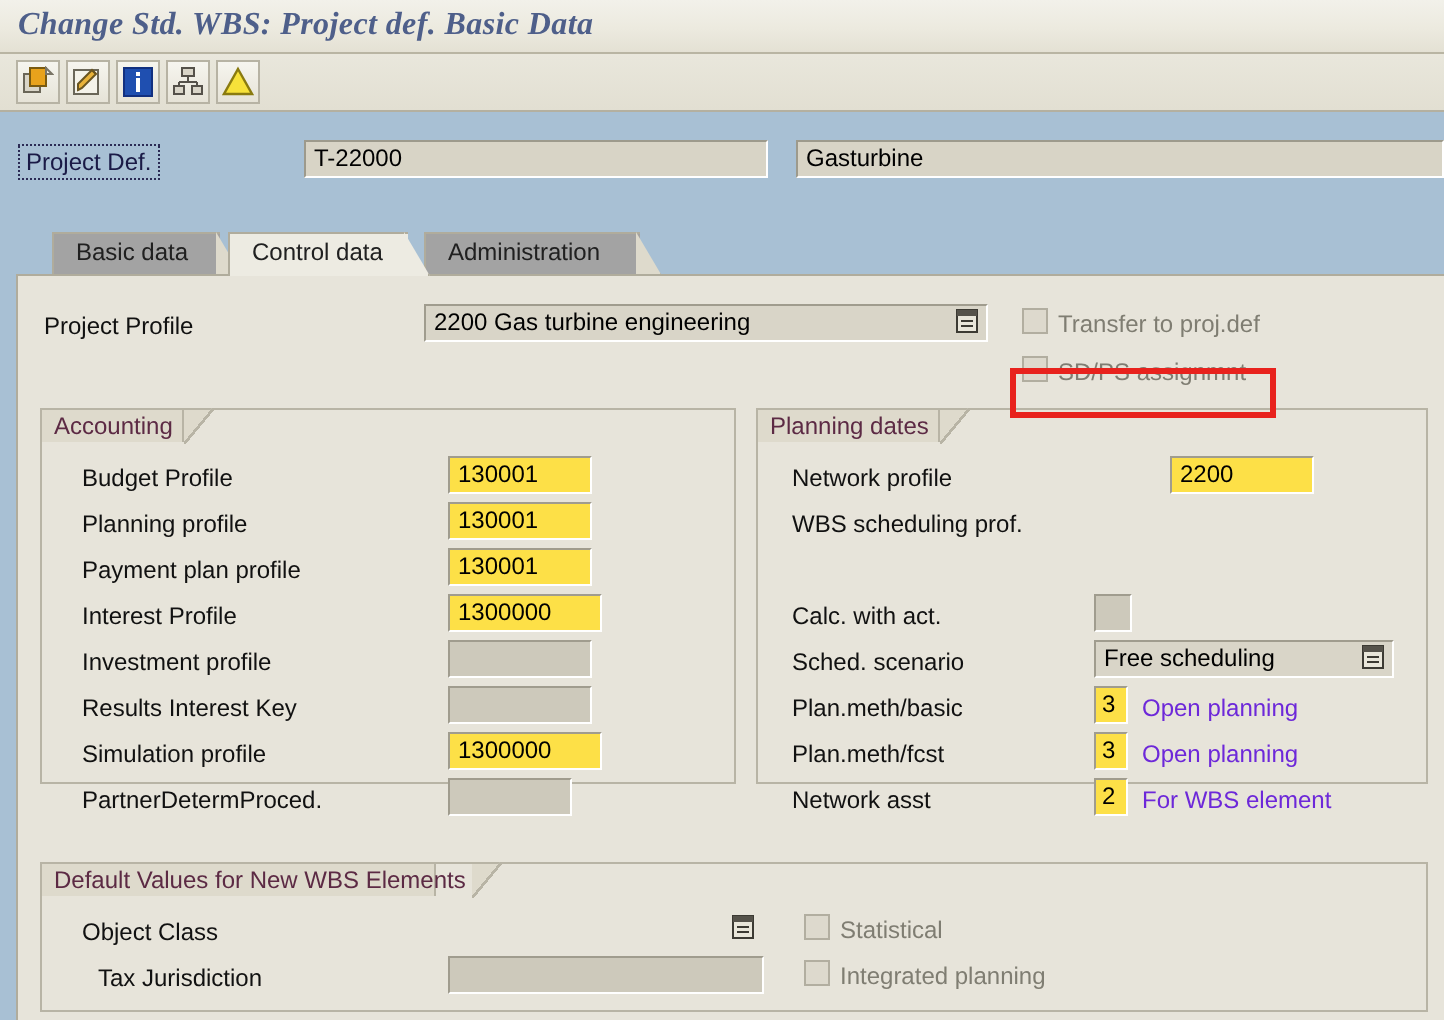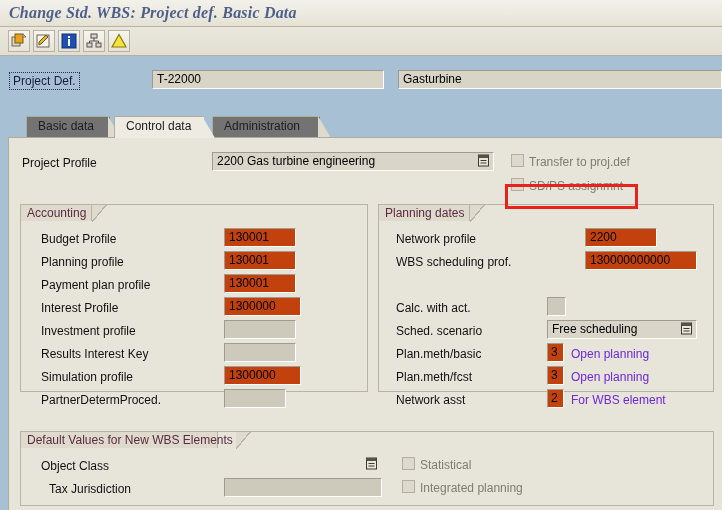--- a/index.html
+++ b/index.html
@@ -69,21 +69,21 @@
     padding:1px 4px;line-height:15px;
     white-space:nowrap;overflow:hidden;
   }
   #hdr-key{left:152px;width:232px;}
   #hdr-desc{left:398px;width:324px;}
 
   
   .tabstrip{position:absolute;left:8px;top:116px;width:714px;height:22px;}
   .tab{
     position:absolute;top:0;height:22px;
-    background:#737373;
+    background:#a3a3a3;
     font-size:12px;color:#202020;
     line-height:21px;
     box-sizing:border-box;
     cursor:default;
     white-space:nowrap;
   }
   .tab .lbl{position:absolute;left:12px;top:0;}
   .tab .slant{
     position:absolute;right:-11px;top:0;width:12px;height:22px;
     background:#dedacc;
@@ -101,21 +101,21 @@
     background:#e7e4da;
     border-top:1px solid #b0ac9c;
     border-left:1px solid #b0ac9c;
     box-sizing:border-box;
   }
 
   
   .fld-label{position:absolute;font-size:12px;color:#111;white-space:nowrap;line-height:14px;}
   .input{
     position:absolute;height:19px;
-    background:#c2410c;
+    background:#fde047;
     border:1px solid #ffffff;
     border-top-color:#a09c8e;border-left-color:#a09c8e;
     box-sizing:border-box;
     font-size:12px;color:#000;
     padding:1px 4px;line-height:15px;
     white-space:nowrap;overflow:hidden;
     cursor:text;
   }
   .input.empty{background:#cdc9bb;}
   .input.code{padding:1px 3px;text-align:left;}
@@ -305,21 +305,20 @@
 
     <div class="group" style="left:369px;top:66px;width:336px;height:188px;">
       <div class="ghead" style="width:92px;">Planning dates</div>
       <div class="gslant" style="left:91px;"></div>
       <div class="gslantline" style="left:91px;"></div>
 
       <div class="fld-label" style="left:17px;top:27px;">Network profile</div>
       <div class="input" style="left:206px;top:23px;width:72px;">2200</div>
 
       <div class="fld-label" style="left:17px;top:50px;">WBS scheduling prof.</div>
-      <div class="input" style="left:206px;top:46px;width:112px;">130000000000</div>
 
       <div class="fld-label" style="left:17px;top:96px;">Calc. with act.</div>
       <div class="input empty" style="left:168px;top:92px;width:19px;"></div>
 
       <div class="fld-label" style="left:17px;top:119px;">Sched. scenario</div>
       <div class="input lite" style="left:168px;top:115px;width:150px;">Free scheduling</div>
       <div class="ddbtn" style="left:301px;top:117px;">
         <svg width="13" height="13" viewBox="0 0 13 13">
           <rect x="1.5" y="1" width="10" height="11" fill="#e9e6da" stroke="#3c3a33"></rect>
           <rect x="1.5" y="1" width="10" height="3" fill="#55524a"></rect>

